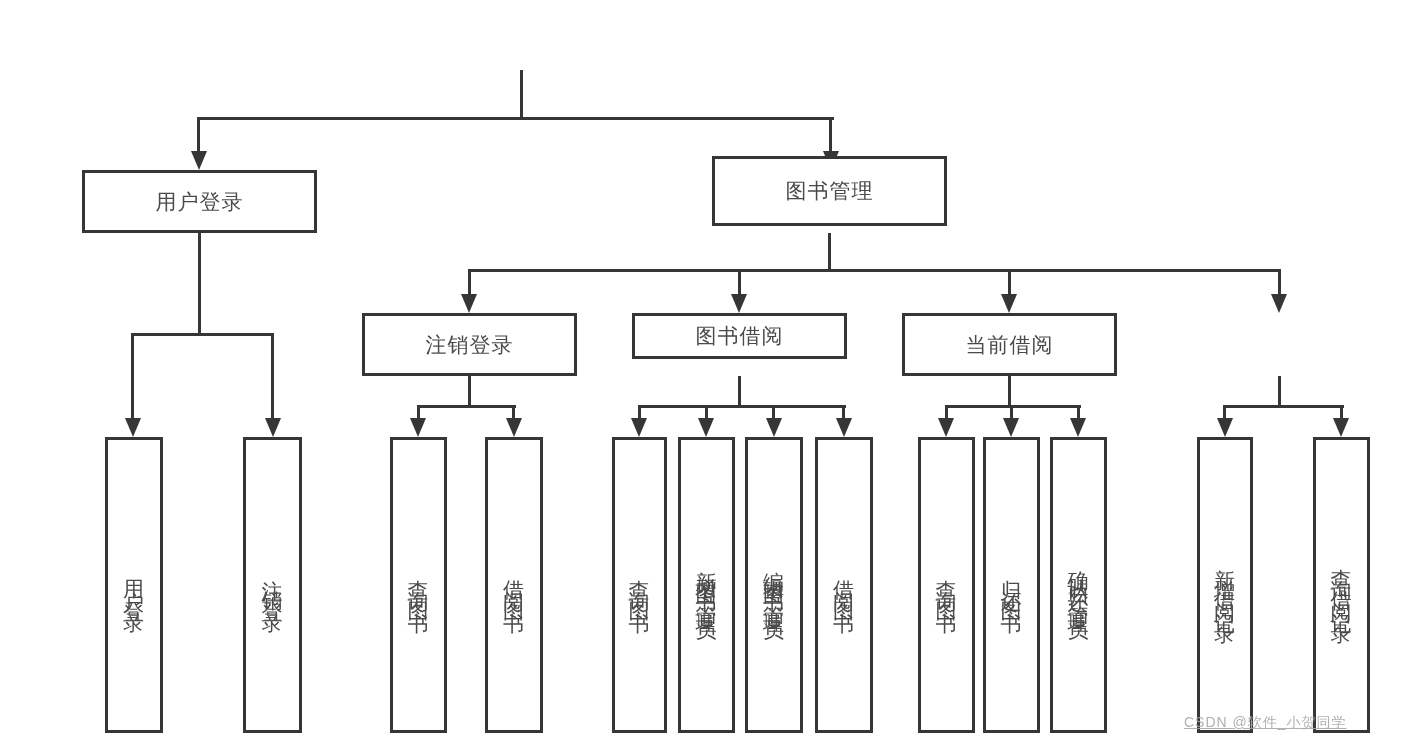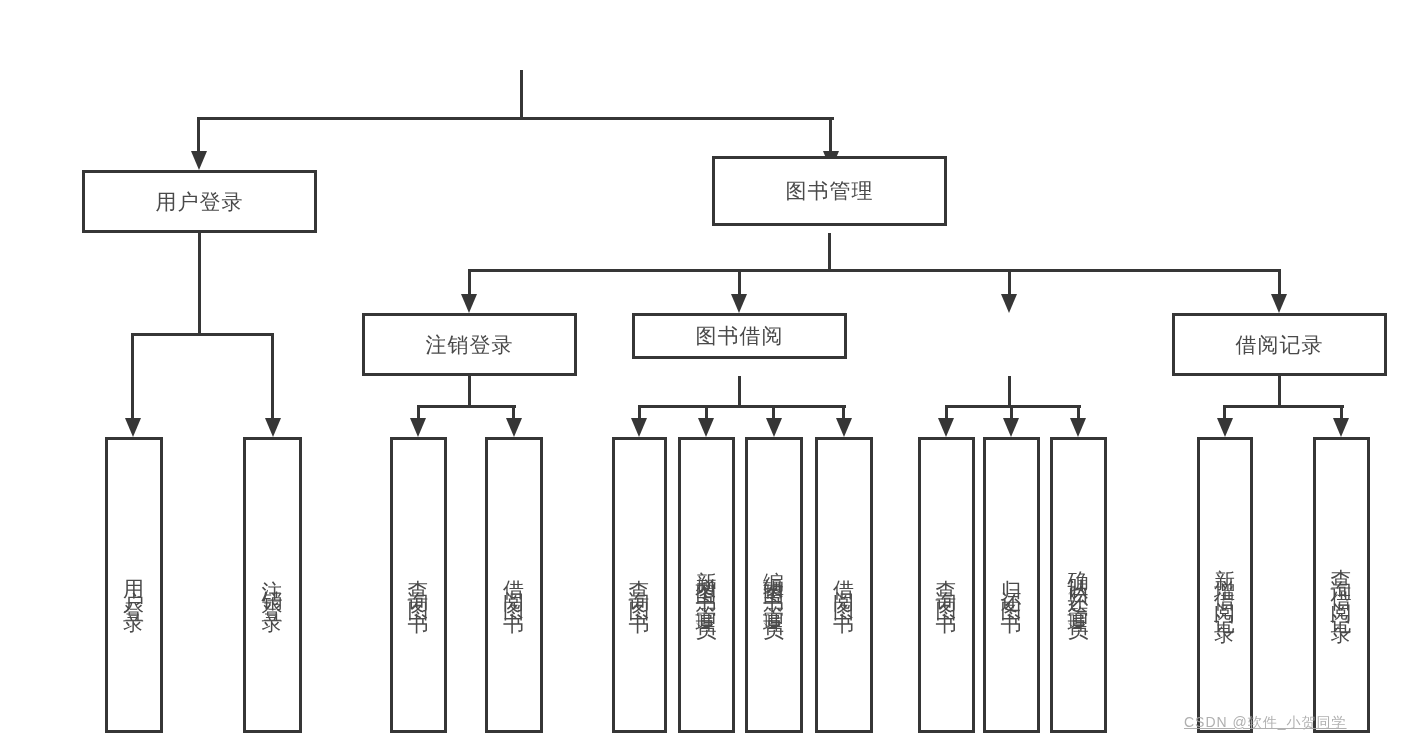--- a/index.html
+++ b/index.html
@@ -75,22 +75,22 @@
   <div class="ah" style="left:1001px;top:294px"></div>
   <div class="ln" style="left:1278px;top:269px;width:3px;height:28px"></div>
   <div class="ah" style="left:1271px;top:294px"></div>
 
   <div class="box" style="left:362px;top:313px;width:215px;height:63px">
     <span class="hlabel">注销登录</span>
   </div>
   <div class="box" style="left:632px;top:313px;width:215px;height:46px">
     <span class="hlabel">图书借阅</span>
   </div>
-  <div class="box" style="left:1172px;top:313px;width:215px;height:63px">
-    <span class="hlabel">借阅记录</span>
+  <div class="box" style="left:902px;top:313px;width:215px;height:63px">
+    <span class="hlabel">当前借阅</span>
   </div>
 
   <div class="ln" style="left:468px;top:376px;width:3px;height:32px"></div>
   <div class="ln" style="left:738px;top:376px;width:3px;height:32px"></div>
   <div class="ln" style="left:1008px;top:376px;width:3px;height:32px"></div>
   <div class="ln" style="left:1278px;top:376px;width:3px;height:32px"></div>
 
   <div class="ln" style="left:417px;top:405px;width:99px;height:3px"></div>
   <div class="ln" style="left:638px;top:405px;width:208px;height:3px"></div>
   <div class="ln" style="left:945px;top:405px;width:136px;height:3px"></div>

